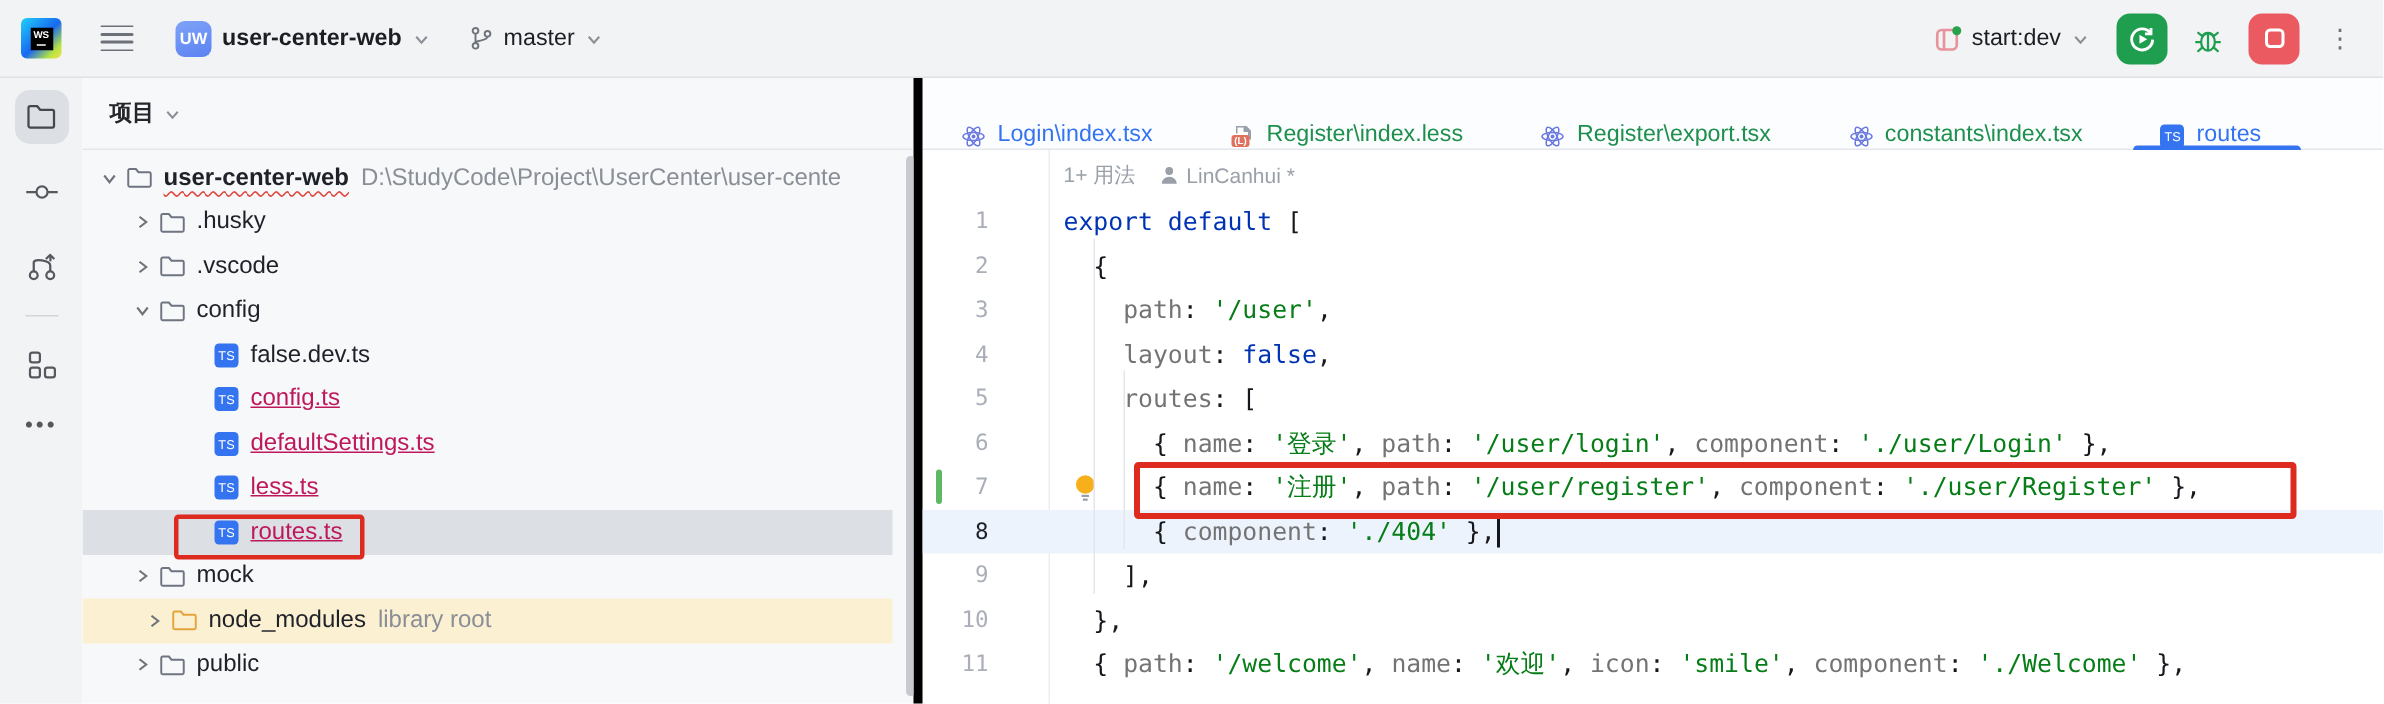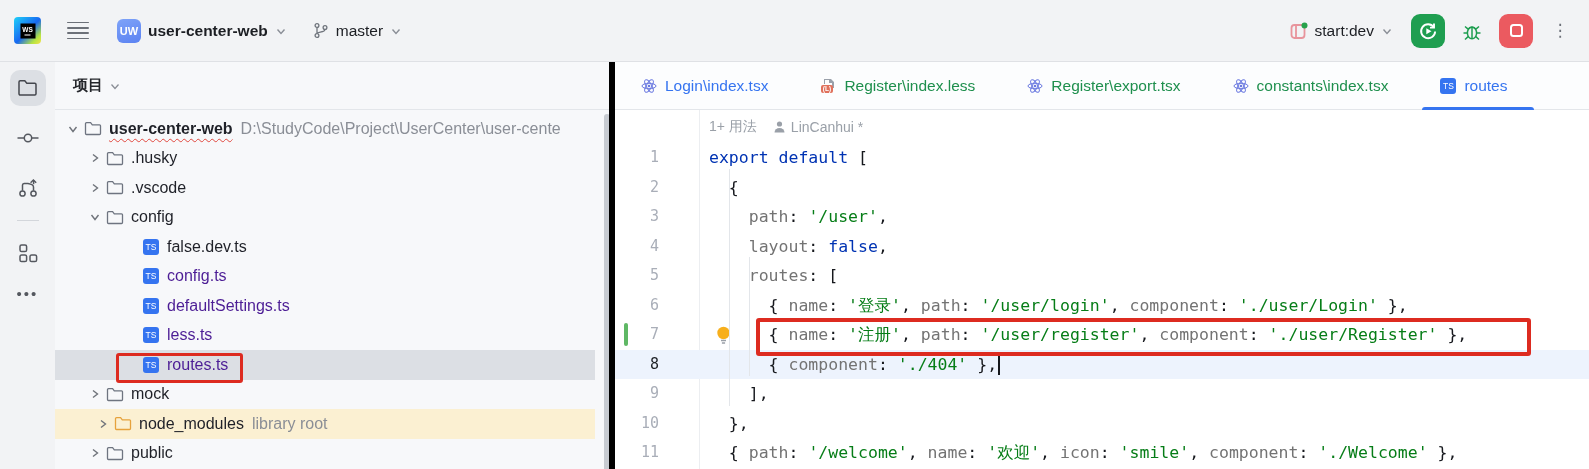--- a/index.html
+++ b/index.html
@@ -1,19 +1,19 @@
 <!DOCTYPE html>
 <html><head>
 <meta charset="utf-8">
 <style>
   * { margin:0; padding:0; box-sizing:border-box; }
   html,body { width:1589px; height:469px; overflow:hidden; background:#fff;
     font-family:"Liberation Sans","DejaVu Sans",sans-serif; }
   
-  .toolbar { height:62px; background:#f2f3f5; border-bottom:1px solid #dfe1e5;
+  .toolbar { height:52px; background:#f2f3f5; border-bottom:1px solid #dfe1e5;
     display:flex; align-items:center; padding:0 12px; }
   .tb-left { display:flex; align-items:center; gap:10px; }
   .tb-right { margin-left:auto; display:flex; align-items:center; gap:10px; }
   .ws-logo { width:27px; height:27px; border-radius:4px; margin:0 6px 0 2px;
     background:linear-gradient(135deg,#1fd1f9 0%,#1868f1 52%,#b5e442 82%,#f7e14b 100%);
     position:relative; }
   .ws-logo .inner { position:absolute; left:50%; top:50%; transform:translate(-50%,-50%);
     width:15px; height:15px; background:#000; color:#fff; font-size:6.5px; font-weight:bold;
     display:flex; align-items:center; justify-content:center; flex-direction:column; }
   .ws-logo .inner .bar { width:6px; height:1.5px; background:#fff; margin-top:2px; }
@@ -48,29 +48,29 @@
     white-space:nowrap; position:relative; cursor:pointer; }
   .row > * { position:relative; z-index:1; }
   .row .bg { position:absolute; inset:0 14px 0 0; z-index:0; border-radius:0; }
   .row.sel .bg { background:#dcdfe4; }
   .row.cream .bg { background:#fbf0d2; }
   .chev { width:20px; height:20px; display:flex; align-items:center; justify-content:center; flex-shrink:0; }
   .tree-icon { width:20px; display:flex; align-items:center; justify-content:center; margin-right:6px; flex-shrink:0; }
   .ts-badge { width:16px; height:16px; background:#3574f0; color:#fff; border-radius:3px;
     font-size:8.5px; font-weight:normal; display:flex; align-items:center; justify-content:center; }
   .n-bold { font-weight:700; text-decoration:underline wavy #e0483e 1px; text-underline-offset:4px; }
-  .n-blue { color:#4c1d95; }
+  .n-blue { color:#be185d;text-decoration:underline; }
   .n-grey { color:#8a8e96; margin-left:8px; }
   .v-scrollbar { position:absolute; left:549px; top:52px; width:6px; height:360px;
     background:#c7cbd1; border-radius:3px; }
   .anno-box { position:absolute; border:3px solid #dd2b20; border-radius:3px; z-index:5; pointer-events:none; }
   
   .editor { flex:1; display:flex; flex-direction:column; background:#fff; min-width:0; }
   .tabbar { height:48px; display:flex; border-bottom:1px solid #e3e6ea; background:#fcfdfe; flex-shrink:0; }
-  .tab { display:flex; align-items:center; gap:8px; padding:0 26px; font-size:15.5px;
+  .tab { display:flex; align-items:flex-end; gap:8px; padding:0 26px; font-size:15.5px;
     position:relative; cursor:pointer; white-space:nowrap; }
   .tab.blue { color:#3574f0; } .tab.green { color:#1e8f4d; }
   .tab.active::after { content:''; position:absolute; left:8px; right:0; bottom:-1px; height:3px;
     background:#3574f0; border-radius:3px 3px 0 0; }
   .ed-body { position:relative; flex:1; overflow:hidden;
     font-family:"DejaVu Sans Mono","Liberation Mono",monospace; }
   .gutter-sep { position:absolute; left:84px; top:0; bottom:0; width:1px; background:#eceef1; }
   .guide { position:absolute; width:1px; background:#e3e6ea; }
   .inlay { height:33px; display:flex; align-items:center; padding-left:94px; gap:16px;
     font-family:"Liberation Sans",sans-serif; font-size:14px; color:#9aa0a8; }

